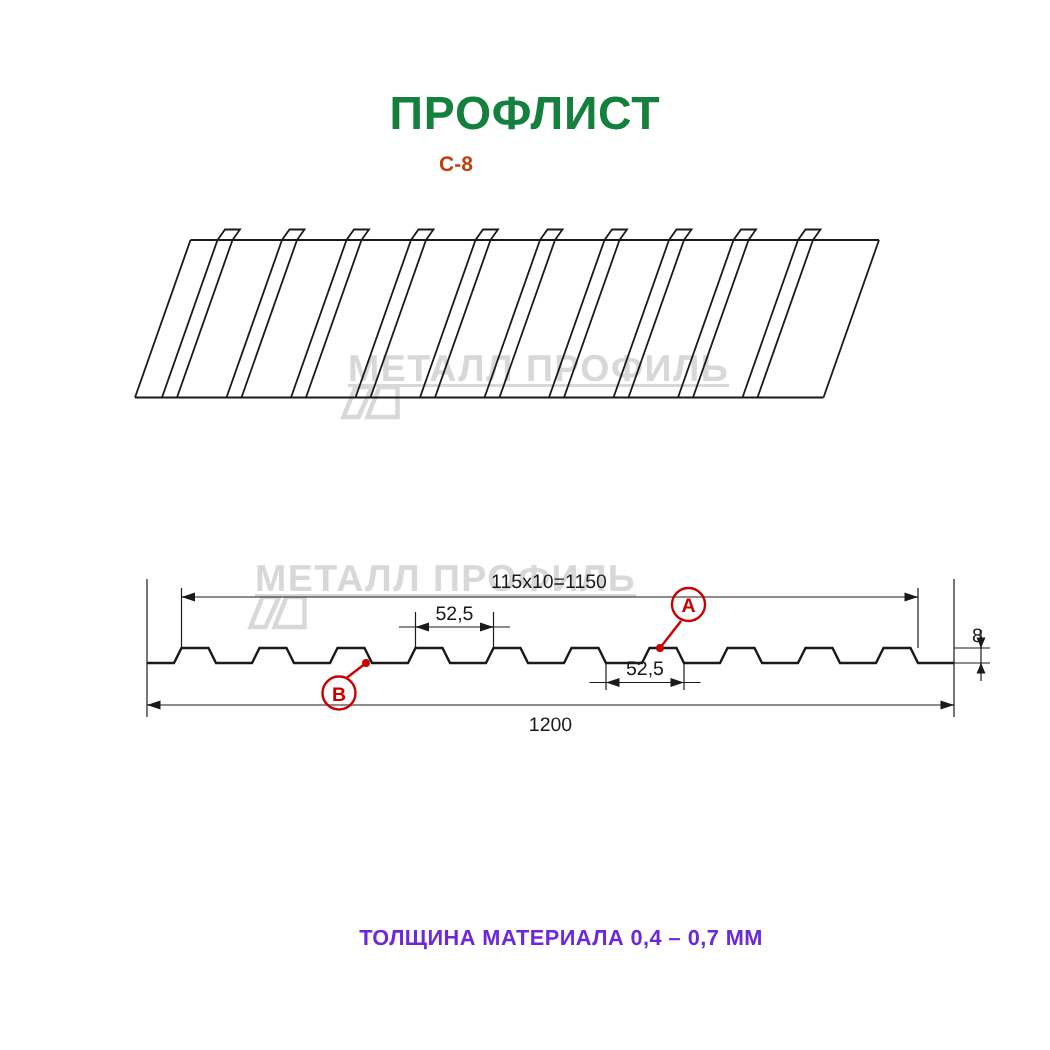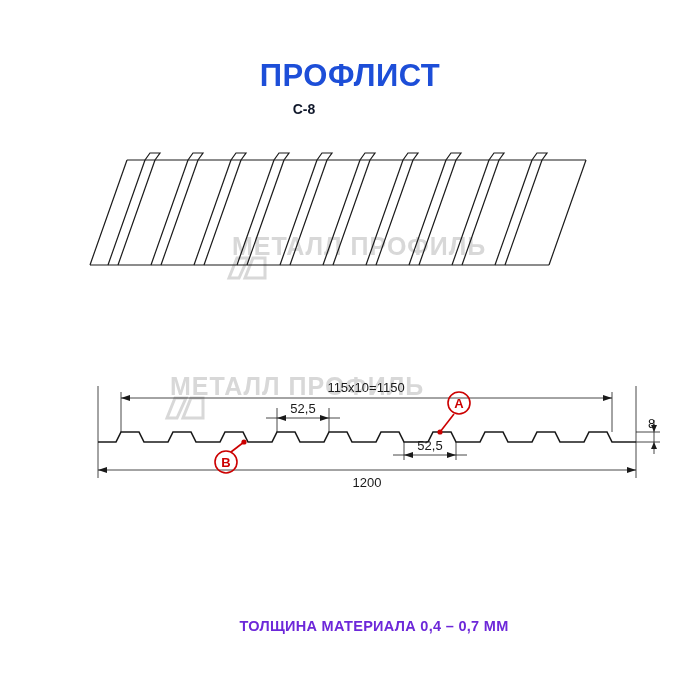--- a/index.html
+++ b/index.html
@@ -21,31 +21,31 @@
   }
   .title {
     position: absolute;
     top: 58px;
     left: 0;
     width: 700px;
     text-align: center;
     font-size: 31px;
     font-weight: bold;
     letter-spacing: 0.5px;
-    color: #1d4ed8;
+    color: #15803d;
   }
   .subtitle {
     position: absolute;
     top: 101px;
     left: 0;
     width: 608px;
     text-align: center;
     font-size: 14px;
     font-weight: bold;
-    color: #0f172a;
+    color: #c2410c;
   }
   .footer-note {
     position: absolute;
     top: 618px;
     left: 0;
     width: 700px;
     text-align: center;
     font-size: 14.5px;
     font-weight: bold;
     letter-spacing: 0.3px;
@@ -68,20 +68,21 @@
   }
   .wm {
     position: absolute;
     pointer-events: none;
     color: #d8d8d8;
     font-size: 25px;
     font-weight: bold;
     letter-spacing: 1px;
     white-space: nowrap;
     font-family: "Liberation Sans", sans-serif;
+    text-decoration: underline;
   }
   .wm1 { top: 232px; left: 232px; }
   .wm2 { top: 372px; left: 170px; }
   .wm-logo {
     position: absolute;
     pointer-events: none;
   }
   svg { display: block; }
   text {
     font-family: "Liberation Sans", sans-serif;

